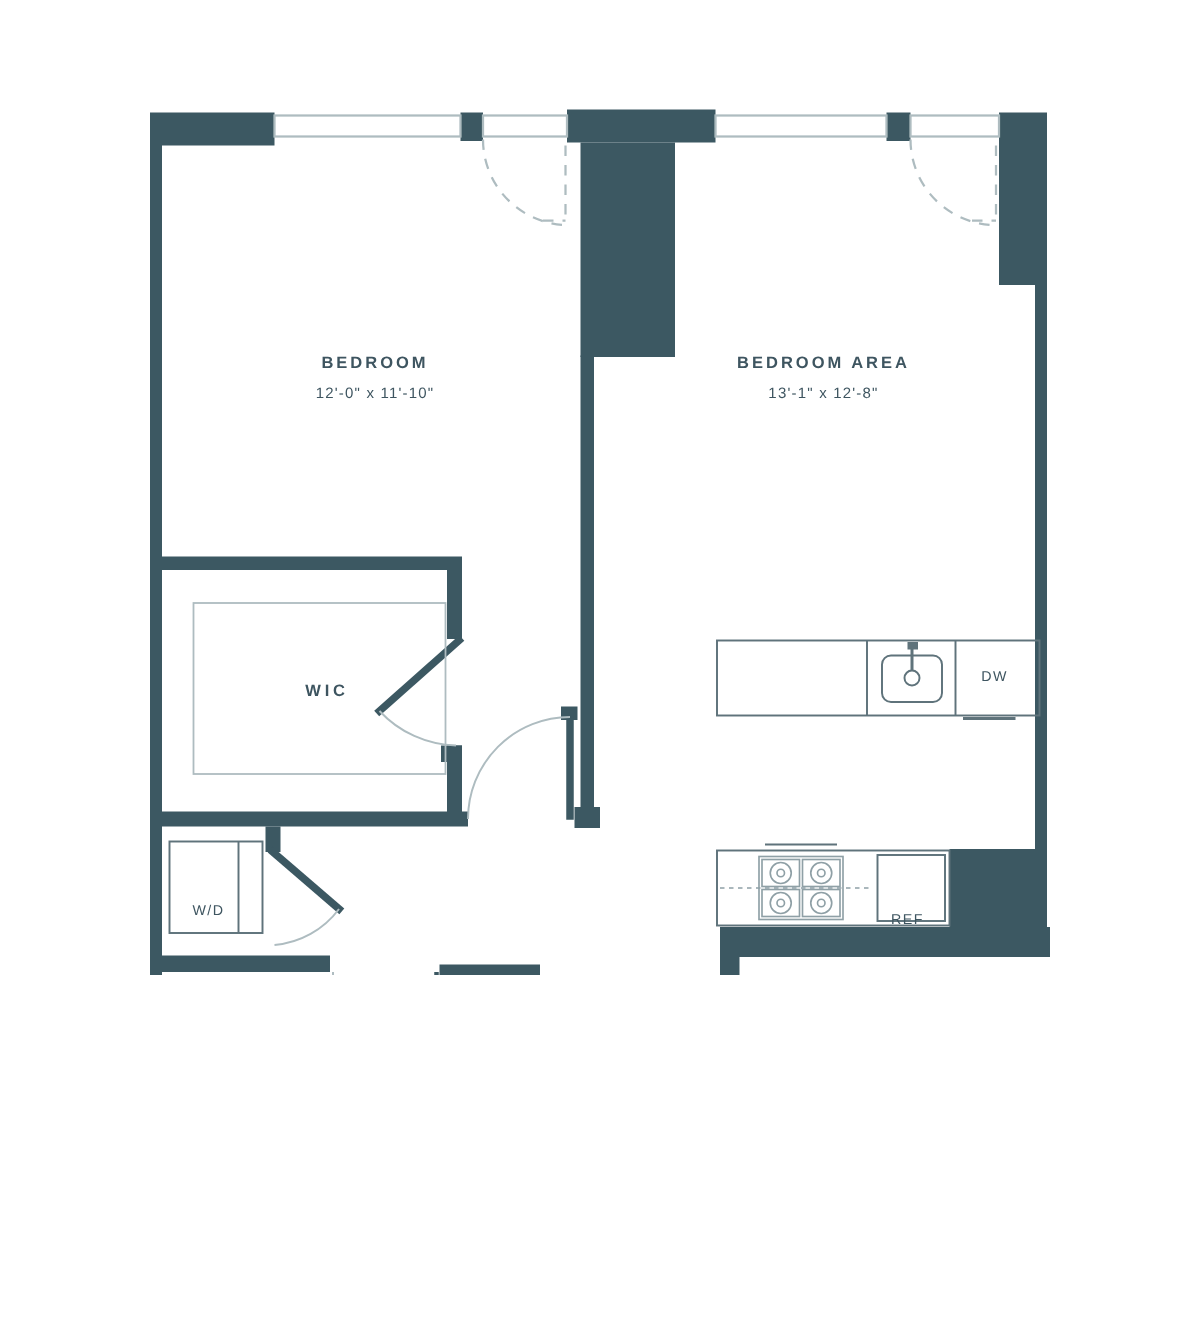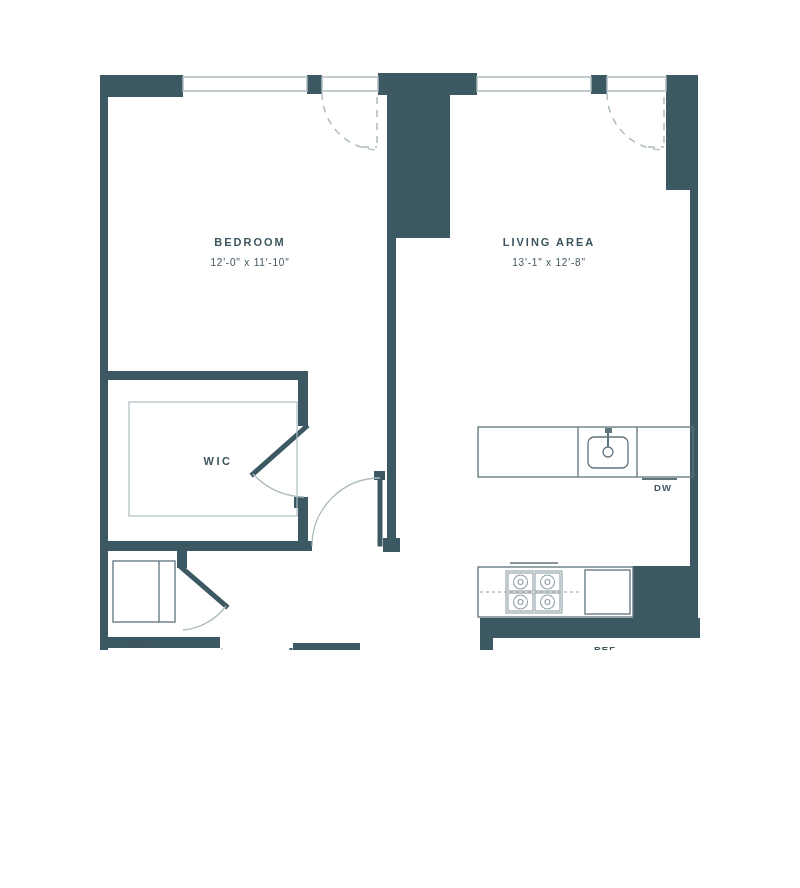--- a/index.html
+++ b/index.html
@@ -12,21 +12,21 @@
   .dash{stroke:var(--faint);stroke-width:1.5;fill:none;stroke-dasharray:7 6;}
   .win{fill:var(--background);stroke:var(--faint);stroke-width:1.5;}
   .cl{stroke:var(--line);fill:none;stroke-width:1.3;}
   .cl2{stroke:var(--line);fill:none;stroke-width:2;}
   .st{stroke:var(--light-line);fill:none;stroke-width:1.1;}
   .tubline{stroke:var(--light-line);fill:none;stroke-width:1.5;}
   .faintline{stroke:var(--faint);fill:none;stroke-width:1.2;}
   .label{position:absolute;transform:translateX(-50%);font-family:"Liberation Sans",sans-serif;color:var(--text);white-space:nowrap;}
   .room-name{font-size:11px;font-weight:700;letter-spacing:2px;}
   .room-dims{font-size:10px;font-weight:400;letter-spacing:0.8px;}
-  .small{font-size:9.5px;font-weight:700;letter-spacing:1px;margin-top:36px;}
+  .small{font-size:9.5px;font-weight:400;letter-spacing:1px;}
 </style>
 </head>
 <body>
 
 <div class="stage">
   <svg width="800" height="888" viewBox="0 0 800 888">
 
     <g>
       <rect class="w" x="100" y="75" width="83" height="22"></rect>
       <rect class="w" x="307" y="75" width="15" height="19"></rect>
@@ -145,19 +145,19 @@
     <g>
       <rect class="faintline" x="129" y="402" width="168" height="114"></rect>
       <path class="faintline" d="M327,655 L327,800"></path>
     </g>
 
     <polygon points="400,831 383,860 417,860" style="fill:var(--wall)"></polygon>
   </svg>
 
   <div class="label room-name" style="left:250px;top:236px">BEDROOM</div>
   <div class="label room-dims" style="left:250px;top:257px">12'-0" x 11'-10"</div>
-  <div class="label room-name" style="left:549px;top:236px">LIVING AREA</div>
+  <div class="label room-name" style="left:549px;top:236px">BEDROOM AREA</div>
   <div class="label room-dims" style="left:549px;top:257px">13'-1" x 12'-8"</div>
   <div class="label room-name" style="left:218px;top:455px;letter-spacing:2.5px">WIC</div>
   <div class="label small" style="left:139px;top:602px">W/D</div>
   <div class="label small" style="left:663px;top:446px">DW</div>
   <div class="label small" style="left:605px;top:608px">REF</div>
 </div>
 
 </body></html>

